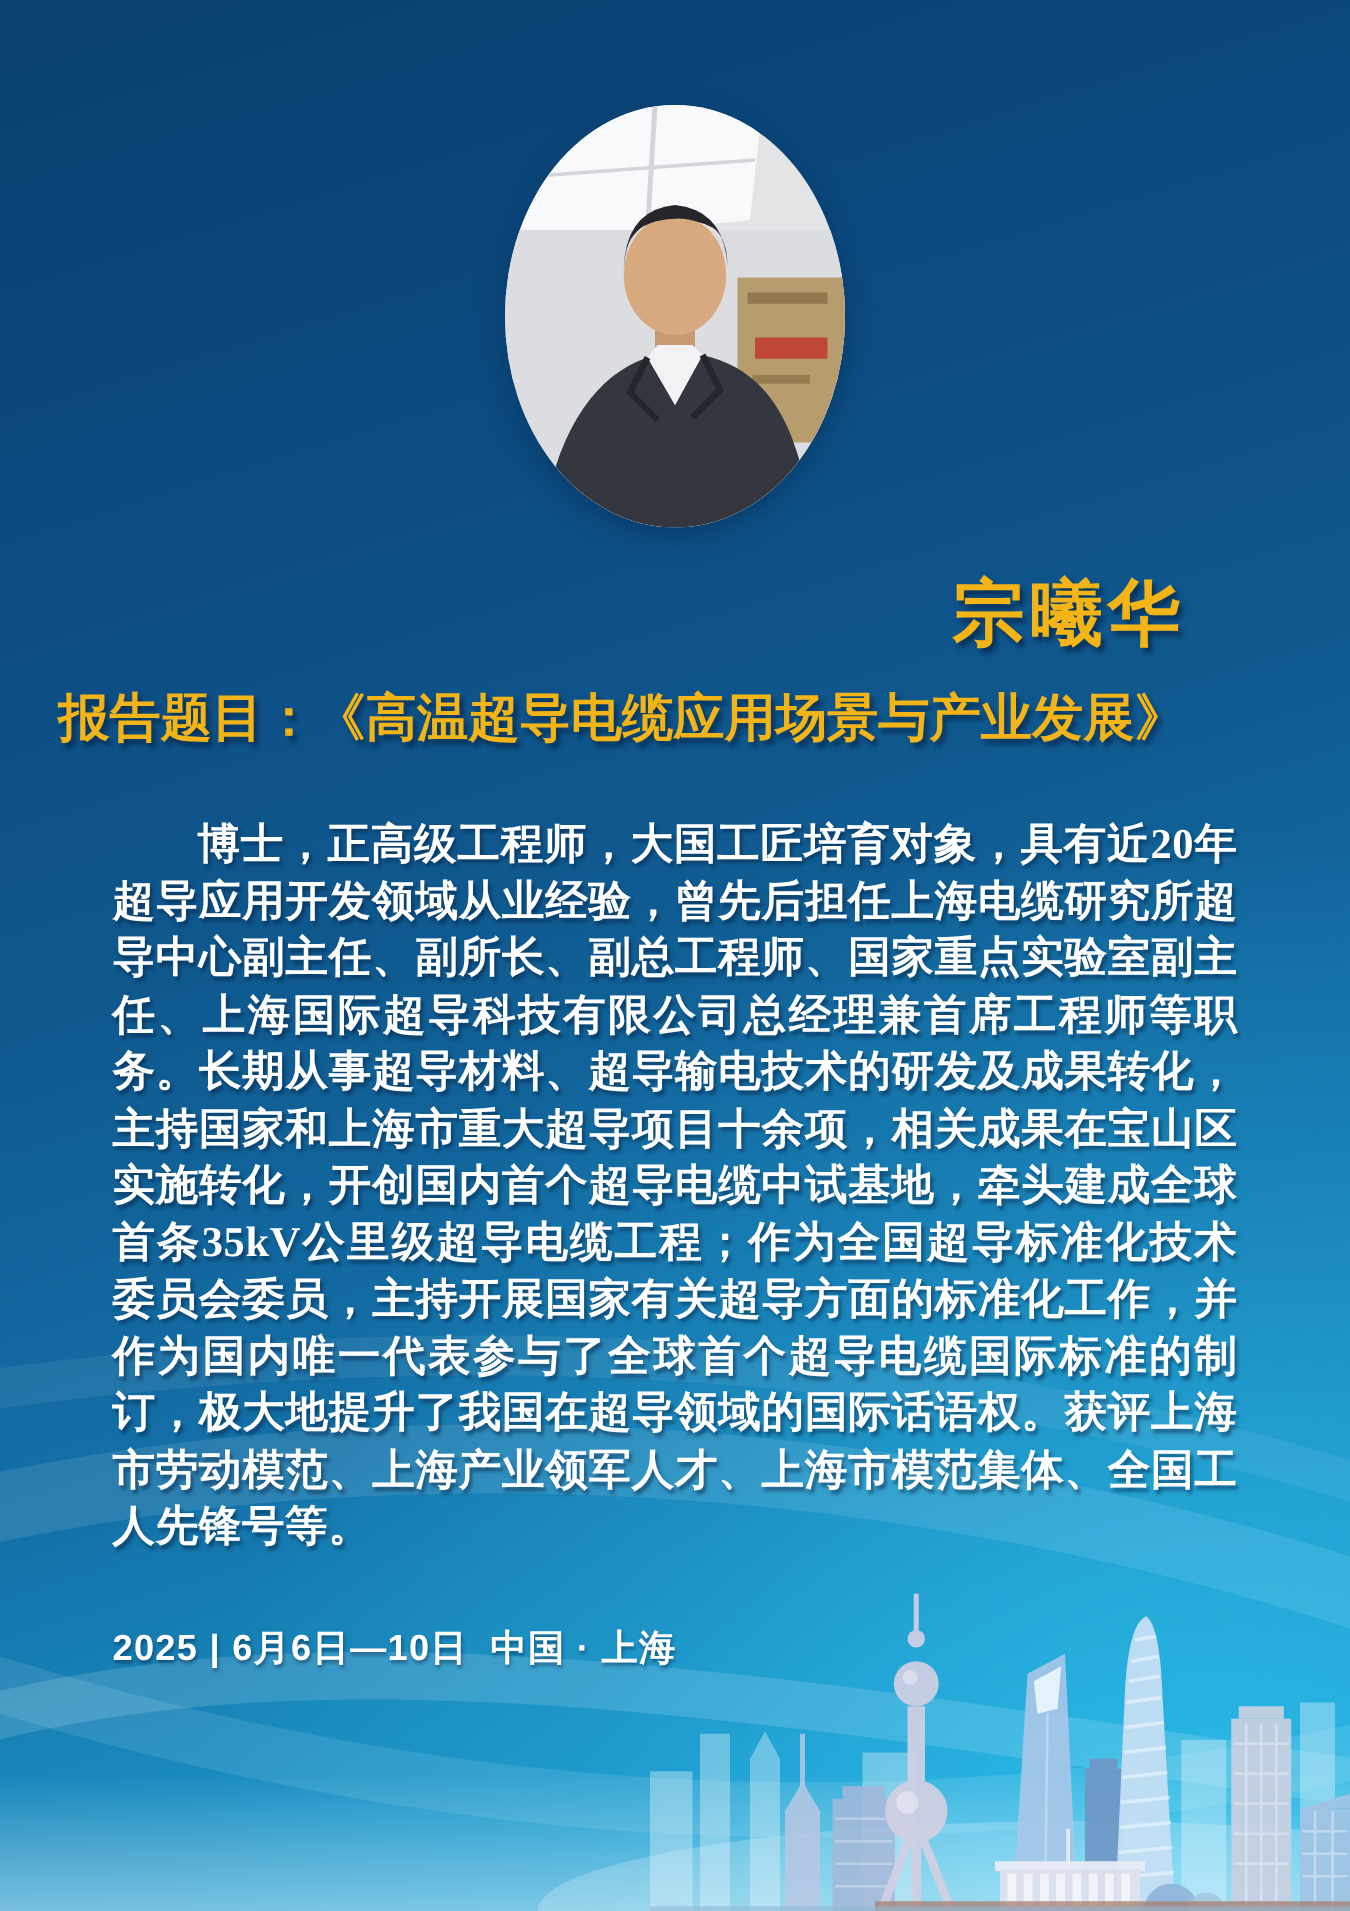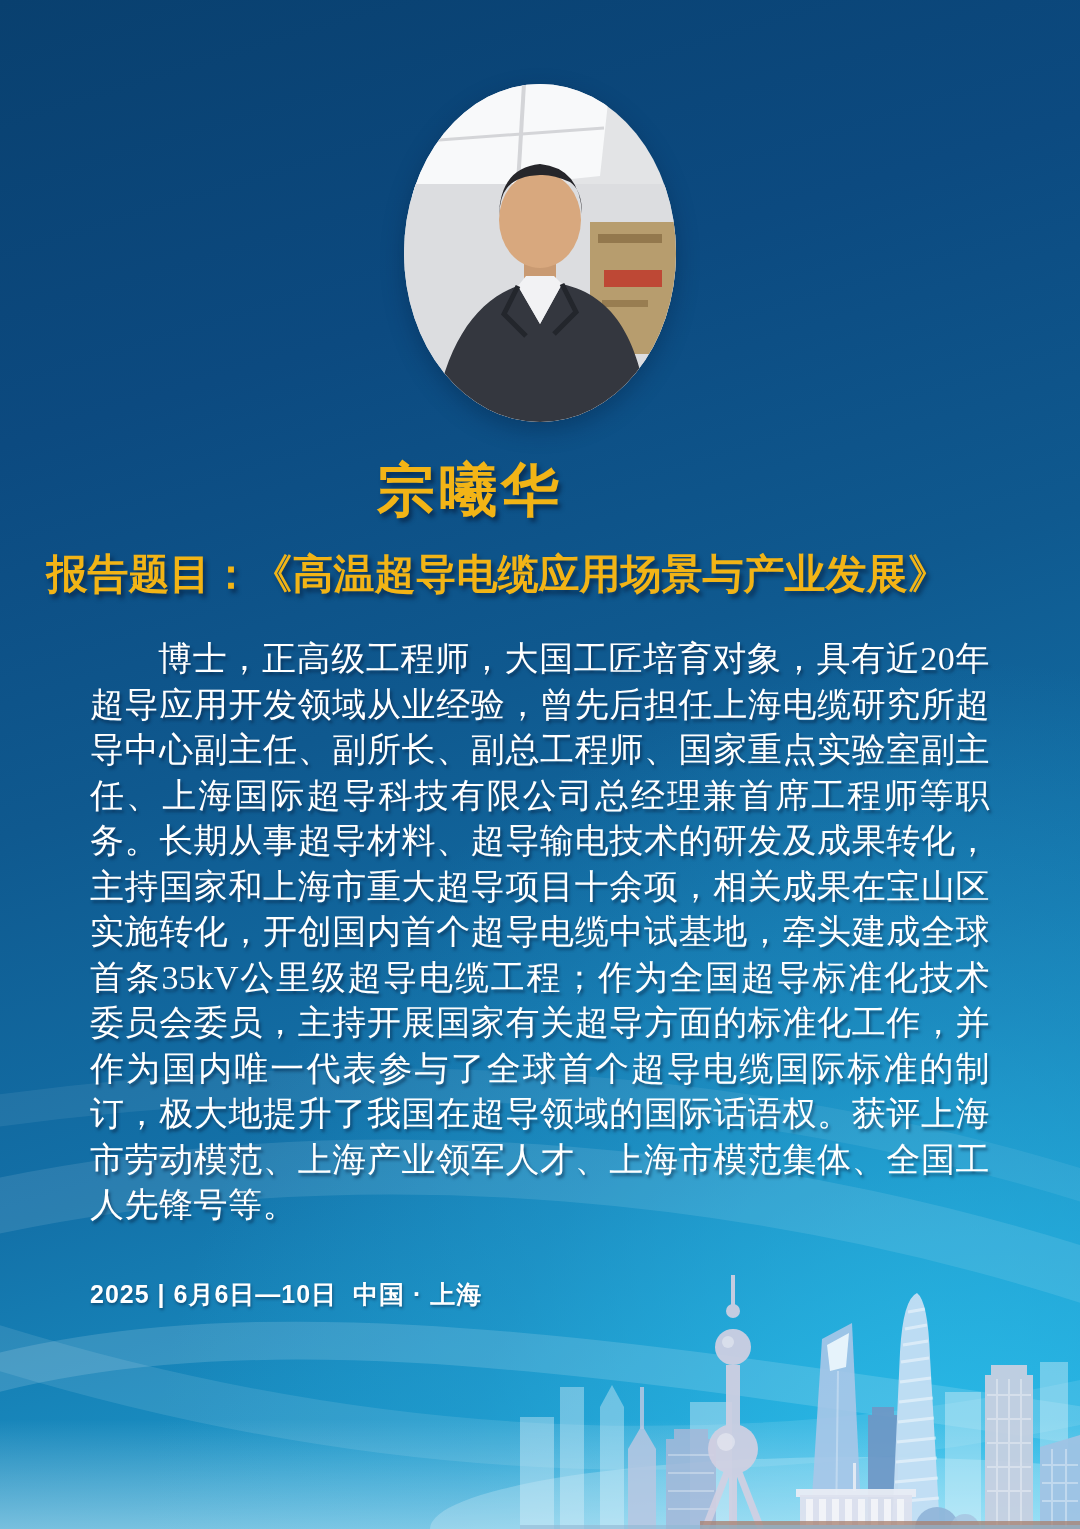--- a/index.html
+++ b/index.html
@@ -20,53 +20,53 @@
     pointer-events:none;
   }
   .skyline{position:absolute;left:0;bottom:0;width:1080px;height:262px;pointer-events:none;}
   .portrait{
     position:absolute;left:404px;top:84px;width:272px;height:338px;
     border-radius:50%;overflow:hidden;
     box-shadow:0 8px 22px rgba(4,30,60,0.35);
   }
   .portrait svg{display:block;width:100%;height:100%;}
   .speaker-name{
-    position:absolute;left:4px;top:452px;width:932px;
-    text-align:center;
+    position:absolute;left:16px;top:452px;width:932px;
+    text-align:right;
     font-size:58px;font-weight:900;letter-spacing:4px;
     color:#F2B416;
     text-shadow:3px 4px 4px rgba(5,25,55,0.6);
   }
   .report-title{
     position:absolute;left:0;top:547px;width:995px;
     text-align:center;
     font-size:41px;font-weight:900;letter-spacing:0px;
     color:#F2B416;
     text-shadow:3px 4px 4px rgba(5,25,55,0.6);
     white-space:nowrap;
   }
   .bio{
-    position:absolute;left:90px;top:636px;width:900px;
+    position:absolute;left:90px;top:653px;width:900px;
     font-family:"Liberation Serif",serif;
-    font-size:34px;line-height:45.5px;font-weight:400;
+    font-size:34px;line-height:45.5px;font-weight:700;
     color:#ffffff;
     text-align:justify;
     text-indent:2em;
     letter-spacing:0.5px;
     text-shadow:2px 3px 3px rgba(5,25,55,0.5);
     margin:0;
   }
   .footer{position:absolute;left:90px;top:1270px;color:#ffffff;}
   .footer-line1{
     font-size:29px;font-weight:700;letter-spacing:1px;
     text-shadow:1px 2px 3px rgba(5,25,55,0.45);
   }
   .footer-line2{
-    margin-top:8px;
-    font-size:25px;font-weight:700;letter-spacing:1px;
+    margin-top:29px;
+    font-size:29px;font-weight:700;letter-spacing:1px;
     white-space:pre-wrap;
     text-shadow:1px 2px 3px rgba(5,25,55,0.45);
   }
 </style>
 </head>
 <body>
 
 <div class="poster">
 
   <svg class="streaks" viewBox="0 0 1080 560" preserveAspectRatio="none">

